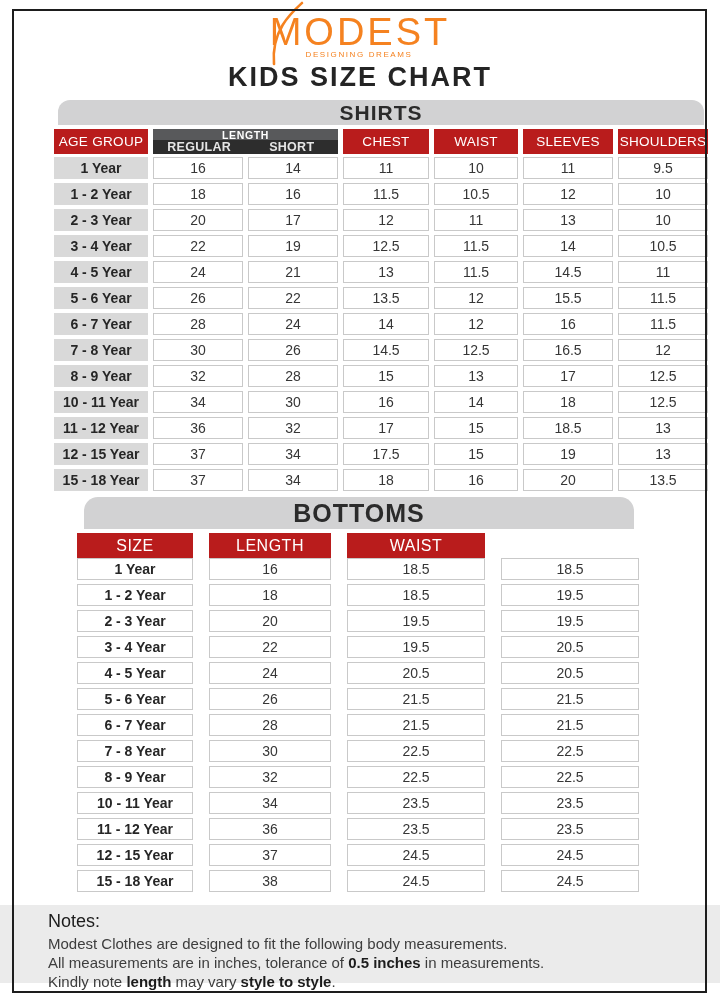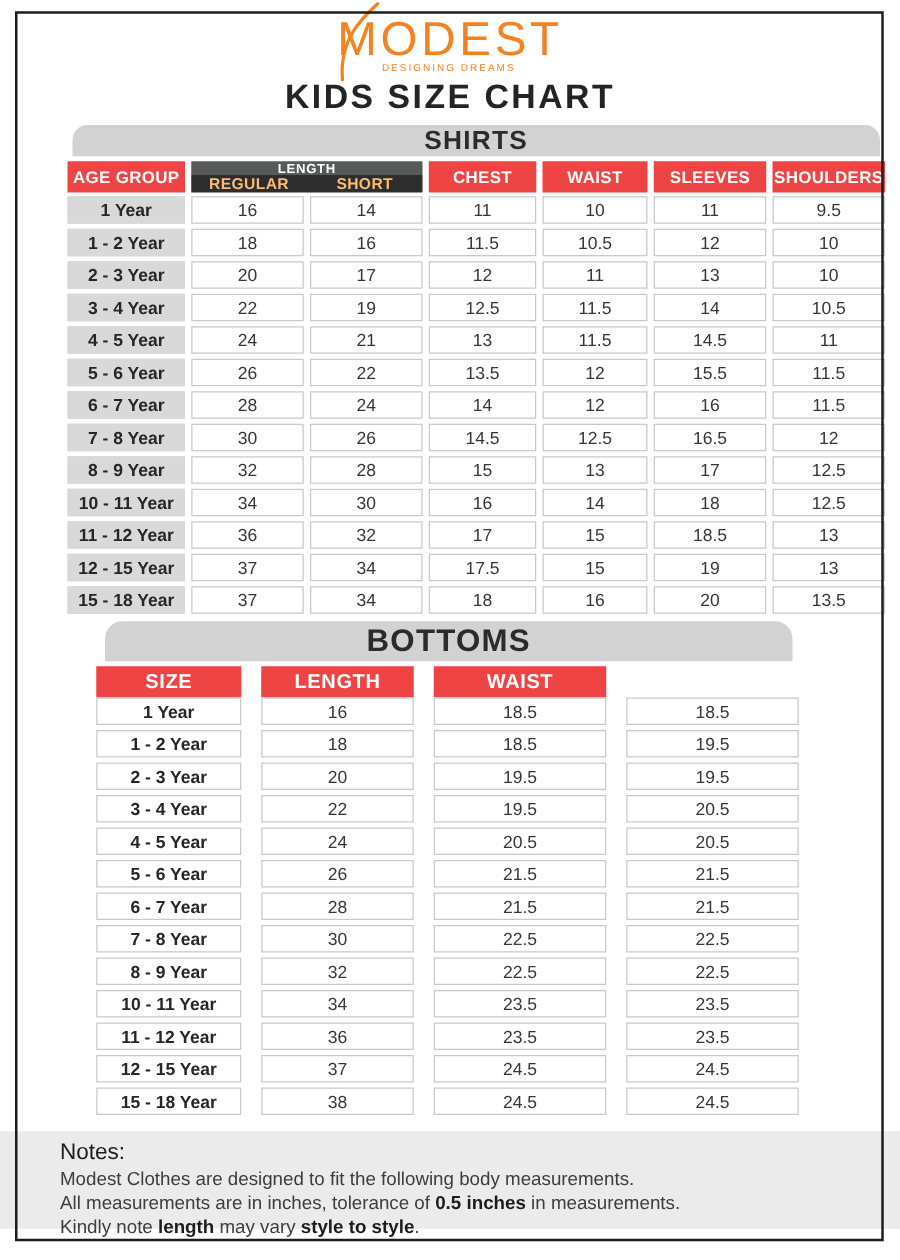--- a/index.html
+++ b/index.html
@@ -18,35 +18,35 @@
   .brand-wordmark { position:relative; display:inline-block; line-height:1; }
   .brand-name { font-size:38px; letter-spacing:3px; color:#F58220; font-weight:400; }
   .brand-swash { position:absolute; left:-9px; top:-13px; width:52px; height:68px; pointer-events:none; }
   .brand-tagline { font-size:8px; font-weight:normal; letter-spacing:1.6px; color:#F58220;
     text-align:center; margin-top:-1px; padding-right:2px; }
   .page-title { position:absolute; top:62px; left:0; right:0; margin:0; text-align:center;
     font-size:27px; font-weight:bold; letter-spacing:2px; color:#242424; z-index:2; }
   
   .bar { background:#D2D2D3; border-radius:12px 12px 0 0; display:flex; align-items:center;
     justify-content:center; font-weight:bold; color:#2b2b2b; }
-  .hcell { background:#ef4444; color:#ffffff; font-weight:bold; display:flex; align-items:center;
+  .hcell { background:#b91c1c; color:#ffffff; font-weight:normal; display:flex; align-items:center;
     justify-content:center; font-size:13.5px; letter-spacing:0.3px; }
   .cell { background:#ffffff; border:1px solid #c9c9c9; display:flex; align-items:center;
     justify-content:center; font-size:14px; color:#363636; }
   .agecell, .sizecell { background:#D9D9D9; border:1px solid #D9D9D9; font-weight:bold; color:#262626; }
   .sizecell { background:#ffffff; border:1px solid #c9c9c9; }
   
   .shirts { position:absolute; left:33px; top:100px; width:654px;padding-left:21px; }
   .shirts-bar { height:25px; margin:0 4px; font-size:21px; letter-spacing:1px; }
   .shirts-grid { display:grid; grid-template-columns:94px 90px 90px 86px 84px 90px 90px; column-gap:5px; }
   .shirts-header { margin-top:4px; height:25px; }
   .length-group { grid-column:2 / span 2; display:flex; flex-direction:column; }
   .length-top { height:11px; background:#58595B; color:#fff; font-size:10.5px; font-weight:bold;
     display:flex; align-items:center; justify-content:center; letter-spacing:0.6px; }
-  .length-bottom { flex:1; background:#2D2D2D; color:#fdba74; display:flex; }
+  .length-bottom { flex:1; background:#2D2D2D; color:#e5e5e5; display:flex; }
   .length-bottom span { flex:1; display:flex; align-items:center; justify-content:center;
     font-size:12.5px; font-weight:bold; letter-spacing:0.3px; }
   .shirts-rows { margin-top:3px; }
   .srow { margin-bottom:4px; height:22px; }
   
   .bottoms { position:absolute; left:77px; top:497px; width:564px; }
   .bottoms-bar { height:32px; margin:0 7px; font-size:25px; letter-spacing:1px; border-radius:14px 14px 0 0; }
   .bottoms-grid { display:grid; grid-template-columns:116px 122px 138px 138px; column-gap:16px; }
   .bottoms-header { margin-top:4px; height:25px; }
   .bottoms-header .hcell { font-size:16px; letter-spacing:0.5px; }

